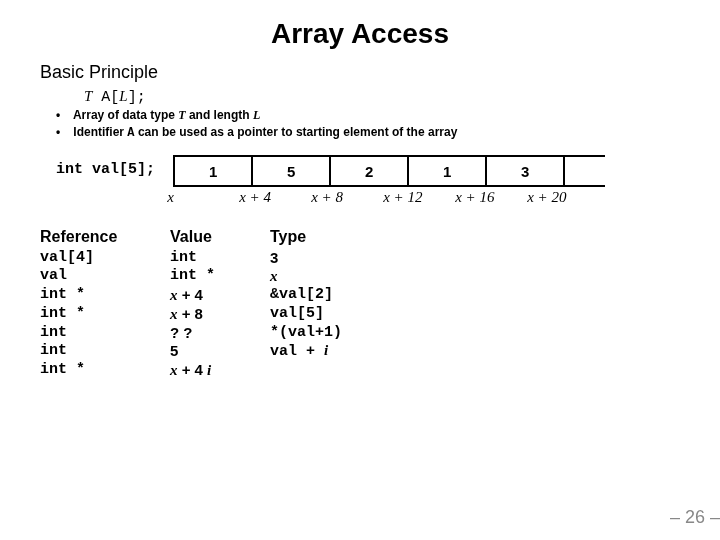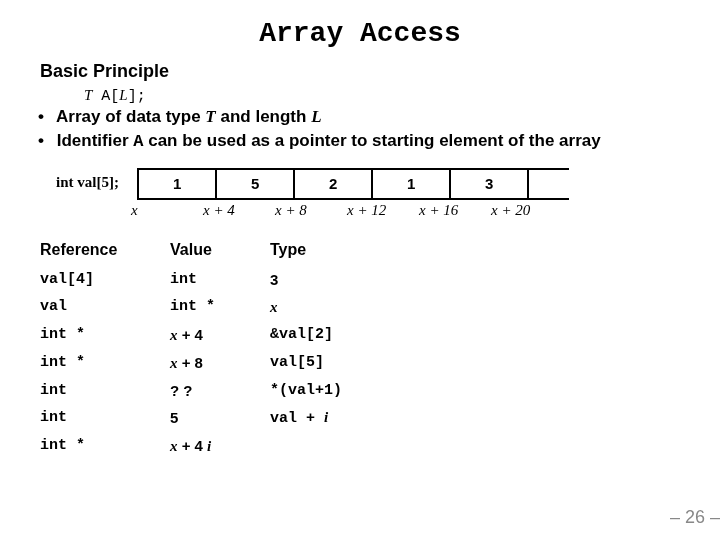--- a/index.html
+++ b/index.html
@@ -11,52 +11,51 @@
     font-family: Arial, Helvetica, sans-serif;
     color: #000;
     position: relative;
   }
   .title {
     text-align: center;
     font-size: 28px;
     font-weight: bold;
     margin-top: 18px;
     margin-bottom: 12px;
-    font-family: Liberation Mono, monospace;
   }
   .section-head {
     font-size: 18px;
-    font-weight: bold;
+    font-weight: normal;
     margin-left: 40px;
     margin-bottom: 4px;
   }
   .decl {
     margin-left: 84px;
     font-size: 15px;
   }
   .mono { font-family: "Courier New", Courier, monospace; }
   .ital { font-style: italic; font-family: "Times New Roman", Times, serif; }
   .bullets {
-    margin-left: 38px;
-    font-size: 17px;
+    margin-left: 56px;
+    font-size: 12px;
     font-weight: bold;
     line-height: 1.35;
   }
   .bullets .row { margin: 1px 0; }
   .bullets .dot { display:inline-block; width: 14px; }
 
   .arr-block {
     margin-top: 14px;
     margin-left: 56px;
     font-size: 15px;
   }
   .arr-decl {
     display: inline-block;
     vertical-align: top;
-    font-family: Liberation Serif, serif;
+    font-family: Liberation Mono, monospace;
     font-weight: bold;
     margin-right: 14px;
     padding-top: 6px;
   }
   .arr-fig {
     display: inline-block;
     vertical-align: top;
     font-size: 15px;
   }
   .cells {
@@ -89,21 +88,21 @@
   .addr.first { margin-left: -6px; }
 
   .tbl-block {
     margin-top: 22px;
     margin-left: 40px;
     font-size: 15px;
   }
   .tbl {
     display: grid;
     grid-template-columns: 130px 100px 120px;
-    row-gap: 10px;
+    row-gap: 1px;
   }
   .tbl .hd { font-weight: bold; font-size: 16px; margin-bottom: 2px; }
   .tbl .ref { font-family: "Courier New", Courier, monospace; font-weight: bold; }
   .tbl .type { font-family: "Courier New", Courier, monospace; font-weight: bold; }
   .tbl .val { font-weight: bold; }
   .tbl .val .x { font-style: italic; font-family: "Times New Roman", Times, serif; }
   .tbl .ital-i { font-style: italic; font-family: "Times New Roman", Times, serif; }
 
   .page-num {
     position: absolute;

